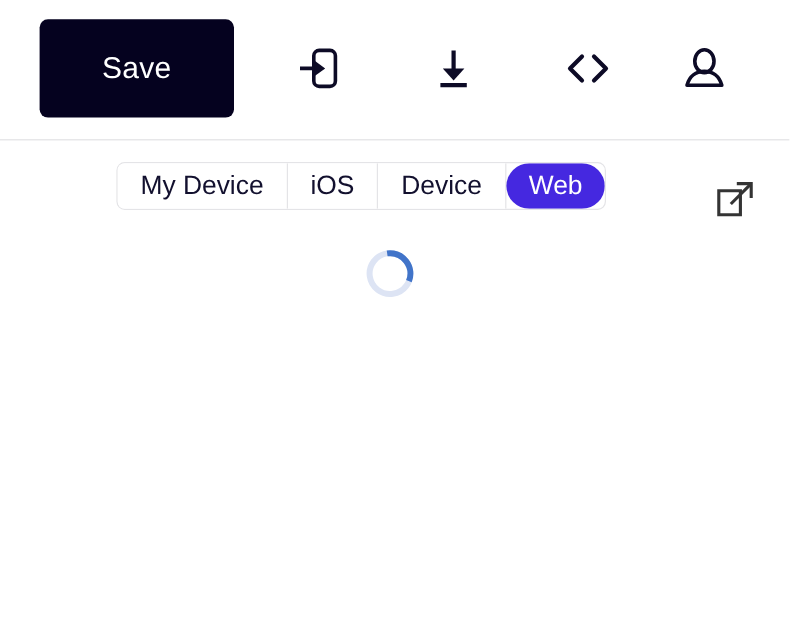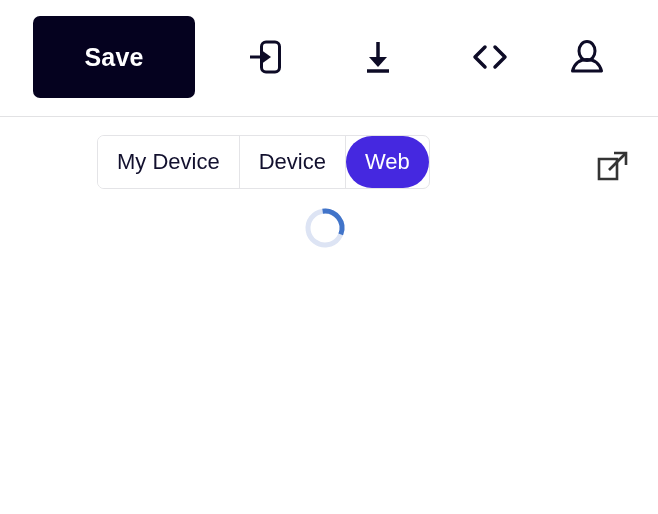--- a/index.html
+++ b/index.html
@@ -39,21 +39,21 @@
     left: 33px;
     top: 16px;
     width: 162px;
     height: 82px;
     background: #05021f;
     border: none;
     border-radius: 7px;
     color: #ffffff;
     font-family: "Liberation Sans", sans-serif;
     font-size: 25px;
-    font-weight: bold;
+    font-weight: normal;
     letter-spacing: 0.2px;
     cursor: pointer;
     display: flex;
     align-items: center;
     justify-content: center;
     padding: 0;
   }
 
   .tool-icon {
     position: absolute;
@@ -90,21 +90,21 @@
     left: 0;
     top: 117px;
     width: 658px;
     height: 78px;
   }
 
   .segmented {
     position: absolute;
     left: 97px;
     top: 18px;
-    height: 54px;
+    height: 40px;
     display: flex;
     border-radius: 7px;
     overflow: hidden;
     border: 1px solid #e4e4e7;
     box-sizing: border-box;
     background: #ffffff;
   }
 
   .segment {
     display: flex;
@@ -216,20 +216,23 @@
     </button>
 
     <div class="toolbar-divider"></div>
   </div>
 
   <div class="platform-row">
 
     <div class="segmented">
       <button class="segment">
         <span>My Device</span>
+      </button>
+      <button class="segment">
+        <span>iOS</span>
       </button>
       <button class="segment">
         <span>Device</span>
       </button>
       <button class="segment active">
         <span>Web</span>
       </button>
     </div>
 
     <button class="open-external" title="Open in new window">

